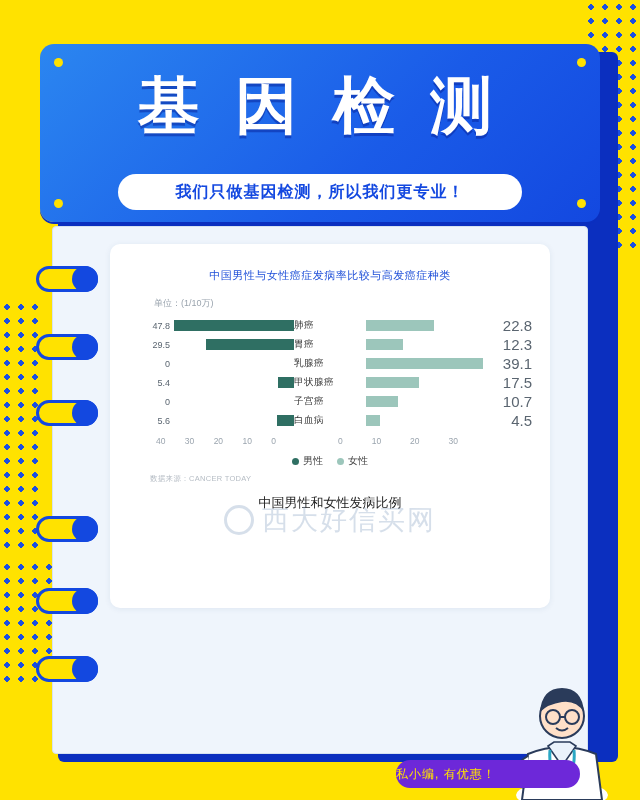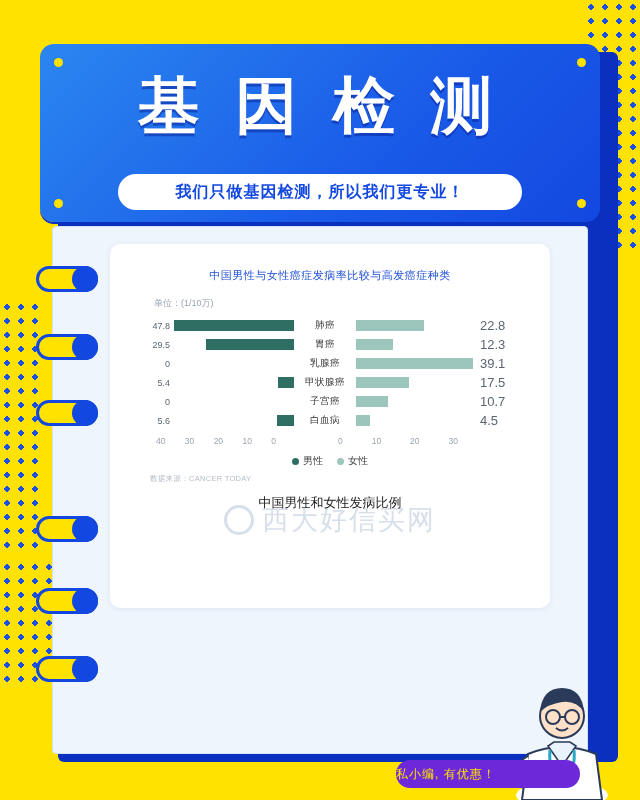--- a/index.html
+++ b/index.html
@@ -133,26 +133,26 @@
   .val-left {
     width: 46px; text-align: right; font-size: 9px; color: #5a6570; padding-right: 4px;
   }
   .bars-left {
     width: 120px; display: flex; justify-content: flex-end;
   }
   .bar-left {
     height: 11px; background: #2F6F63;
   }
   .cat {
-    width: 62px; text-align: center; font-size: 9.5px; color: #333; letter-spacing: 0.5px;
+    width: 72px; font-size: 9.5px; color: #333; letter-spacing: 0.5px;
   }
   .bars-right { width: 120px; display: flex; justify-content: flex-start; }
   .bar-right { height: 11px; background: #9CC6BB; }
   .val-right {
-    width: 46px; text-align: left; font-size: 13px; color: #5a6570; padding-left: 4px;
+    width: 46px; text-align: right; font-size: 15px; color: #5a6570; padding-left: 4px;
   }
   #axis {
     display: flex;
     align-items: center;
     height: 18px;
     margin-top: 2px;
   }
   .axis-side {
     width: 120px; display: flex; justify-content: space-between;
     font-size: 8.5px; color: #9aa4ae;

